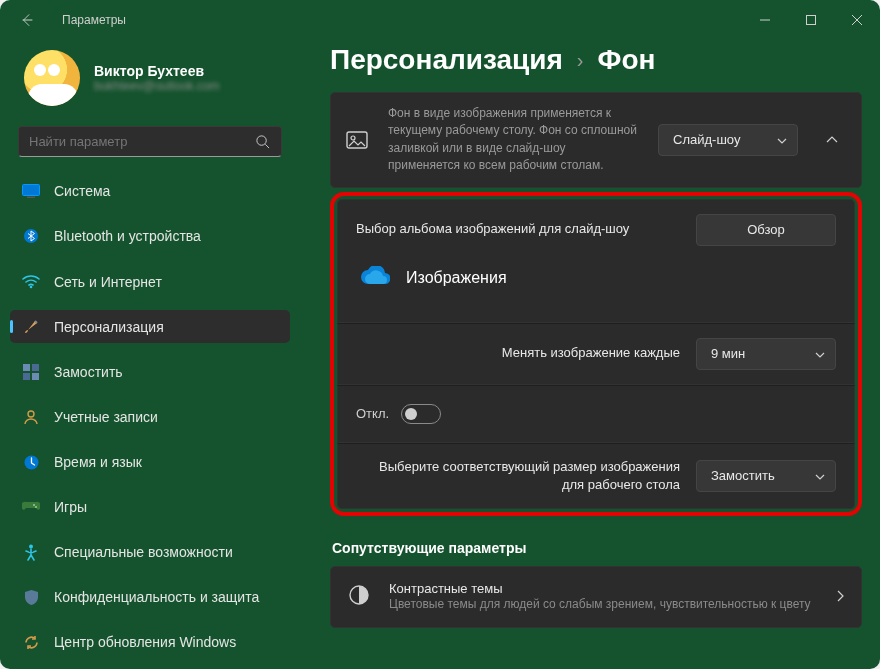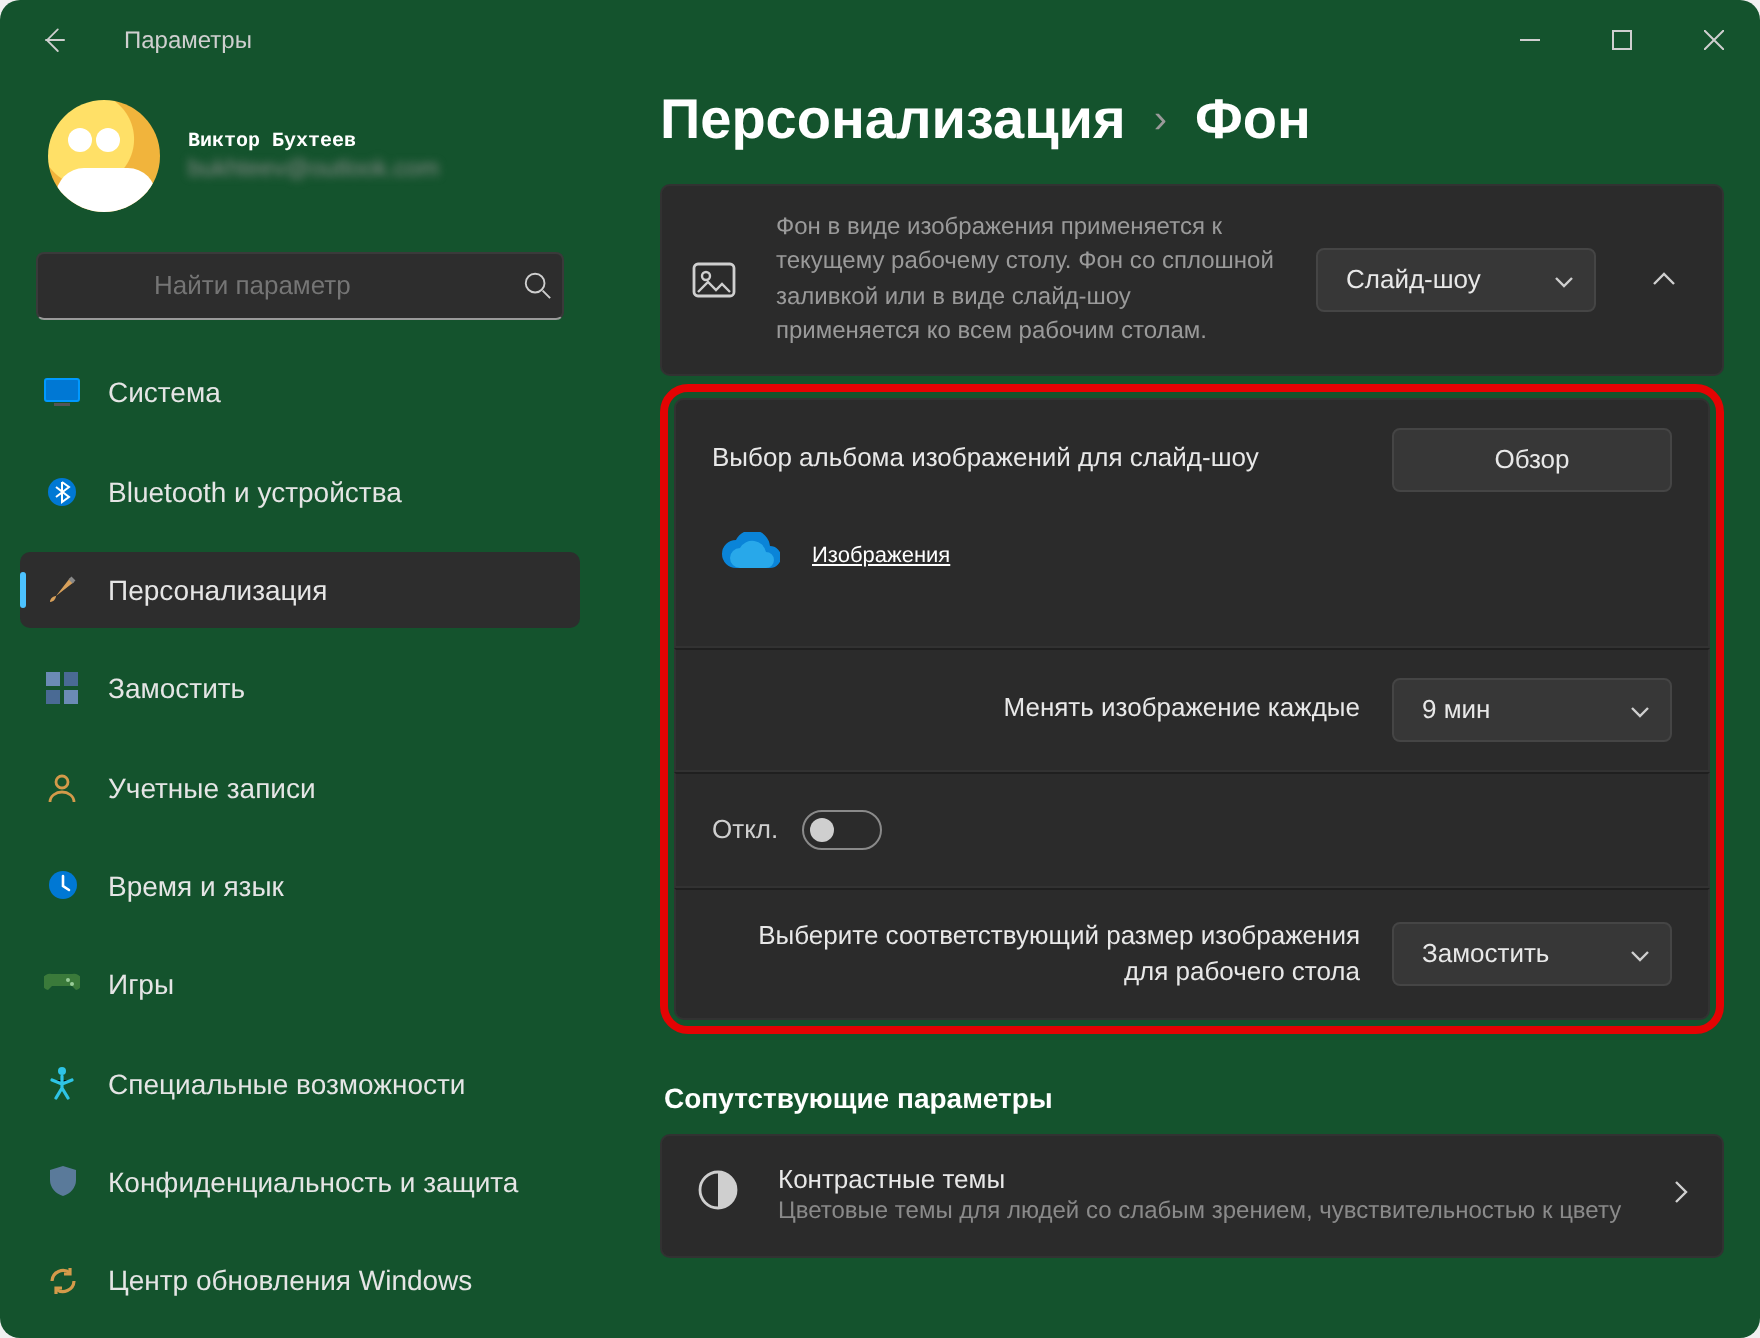--- a/index.html
+++ b/index.html
@@ -19,27 +19,27 @@
   .win-btn { width: 46px; height: 40px; display:flex; align-items:center; justify-content:center; cursor:pointer; }
   .body { flex:1; display:flex; overflow:hidden; }
   .sidebar { width: 300px; padding: 0 10px 10px 10px; display:flex; flex-direction:column; gap:4px; overflow:hidden; }
   .profile { display:flex; align-items:center; gap:14px; padding: 10px 10px 16px 14px; }
   .avatar {
     width:56px; height:56px; border-radius:50%; background: radial-gradient(circle at 35% 35%, #ffe067 0 45%, #f1b43c 46% 100%);
     position:relative; overflow:hidden;
   }
   .avatar::after{ content:""; position:absolute; left:10px; top:14px; width:12px; height:12px; background:#fff; border-radius:50%; box-shadow: 14px 0 0 #fff; }
   .avatar::before{ content:""; position:absolute; left:4px; bottom:-6px; width:50px; height:28px; background:#fff; border-radius:14px 14px 0 0; }
-  .profile-name { font-size:10px; font-weight:600;font-family:Liberation Mono, monospace; }
+  .profile-name { font-size:14px; font-weight:600; }
   .profile-sub { font-size:12px; color:#8a8a8a; filter: blur(2px); }
   .search {
     margin: 0 8px 14px 8px; background:#2d2d2d; border:1px solid #3a3a3a; border-bottom:1px solid #9a9a9a;
     border-radius:4px; height:34px; display:flex; align-items:center; padding:0 10px; gap:8px;
   }
-  .search input { flex:1; background:transparent; border:none; outline:none; color:#fff; font-size:13px;margin-left:48px; }
+  .search input { flex:1; background:transparent; border:none; outline:none; color:#fff; font-size:13px; }
   .nav { display:flex; flex-direction:column; gap:12px; overflow-y:auto; }
   .nav-item {
     display:flex; align-items:center; gap:14px; height:38px; padding:0 12px;
     border-radius:5px; font-size:14px; color:#e5e5e5; cursor:pointer; position:relative;
   }
   .nav-item.active { background:#2d2d2d; }
   .nav-item.active::before {
     content:""; position:absolute; left:0; top:10px; bottom:10px; width:3px; background:#4cc2ff; border-radius:2px;
   }
   .nav-icon { width:18px; height:18px; display:flex; align-items:center; justify-content:center; font-size:16px; }
@@ -158,20 +158,29 @@
         </div>
         <div class="nav-item">
           <span class="nav-icon">
               <svg width="16" height="16" viewBox="0 0 16 16">
                 <circle cx="8" cy="8" r="7" fill="#0078d4"></circle>
                 <path d="M8 3v10l3.5-2.5L5 5.5m0 5L11.5 5.5 8 3" stroke="#fff" stroke-width="1" fill="none"></path>
               </svg>
             </span>
           <span>Bluetooth и устройства</span>
         </div>
+        <div class="nav-item">
+          <span class="nav-icon">
+              <svg width="18" height="14" viewBox="0 0 18 14">
+                <path d="M1 4a12 12 0 0116 0M4 7a8 8 0 0110 0M7 10a4 4 0 014 0" stroke="#2ec4e6" stroke-width="1.6" fill="none" stroke-linecap="round"></path>
+                <circle cx="9" cy="12" r="1.3" fill="#2ec4e6"></circle>
+              </svg>
+            </span>
+          <span>Сеть и Интернет</span>
+        </div>
         <div class="nav-item active">
           <span class="nav-icon">
               <svg width="18" height="18" viewBox="0 0 18 18">
                 <path d="M3 15c0-2 2-3 3-3l7-9 2 2-9 7c0 1-1 3-3 3z" fill="#d8a05a"></path>
                 <path d="M13 3l2 2" stroke="#888" stroke-width="2"></path>
               </svg>
             </span>
           <span>Персонализация</span>
         </div>
         <div class="nav-item">
@@ -282,21 +291,21 @@
               </div>
           </div>
           <div class="album-row">
             <div class="cloud-chip">
               <span>
                 <svg width="30" height="20" viewBox="0 0 30 20">
                     <path d="M8 18a7 7 0 010-14 9 9 0 0117 3 5 5 0 010 11z" fill="#0a84d8"></path>
                     <path d="M10 18a5 5 0 010-10 7 7 0 0113 2 4 4 0 010 8z" fill="#28a8ea"></path>
                   </svg>
               </span>
-              <span style="font-size:11px;text-decoration:underline;">Изображения</span>
+              <span style="font-size:16px;">Изображения</span>
             </div>
           </div>
         </div>
 
         <div class="sub-card">
           <div class="sub-label">Менять изображение каждые</div>
           <div class="select-btn">
             <span>9 мин</span>
             <span><svg width="10" height="6">
                   <path d="M1 1l4 4 4-4" stroke="#cfcfcf" fill="none" stroke-width="1.2"></path>

